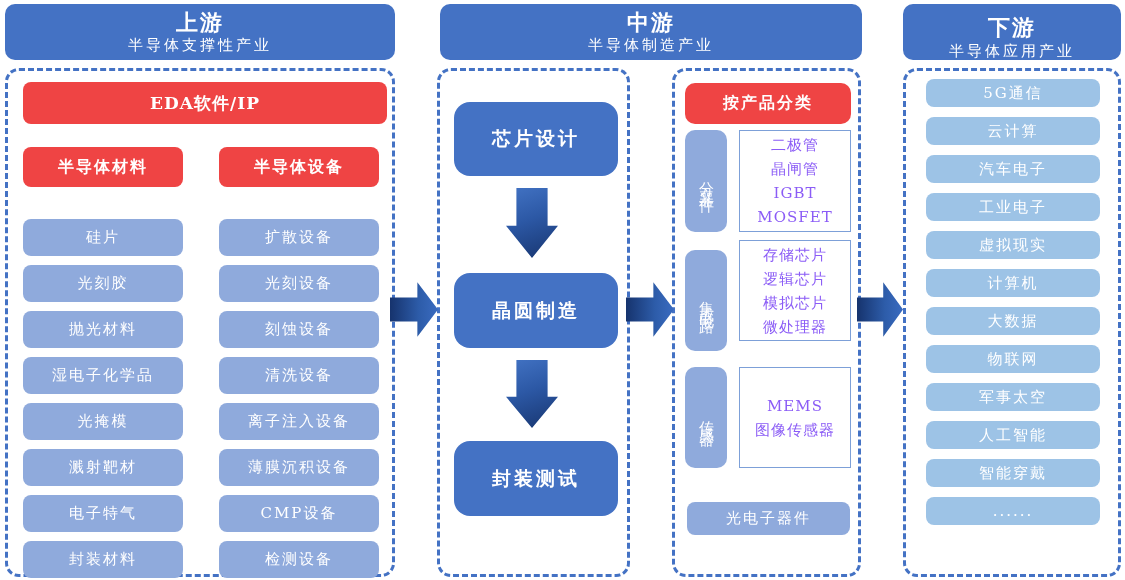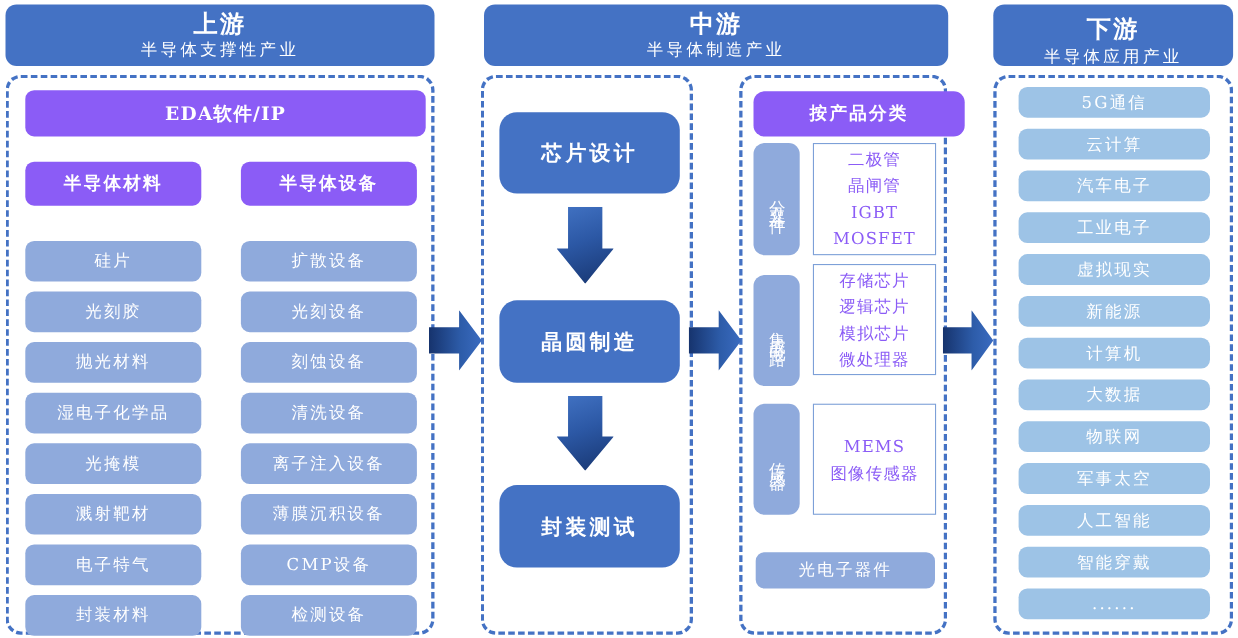--- a/index.html
+++ b/index.html
@@ -17,21 +17,21 @@
   }
   .stage-title{font-size:22px;font-weight:bold;letter-spacing:2px;}
   .stage-subtitle{font-size:15px;letter-spacing:3px;margin-top:2px;}
 
   
   .dashed-panel{
     position:absolute;border:3px dashed #4472C4;border-radius:14px;background:transparent;
   }
 
   .box-dark{
-    position:absolute;background:#8b5cf6;color:#fff;border-radius:8px;
+    position:absolute;background:#ef4444;color:#fff;border-radius:8px;
     display:flex;align-items:center;justify-content:center;letter-spacing:2px;
   }
   .box-light{
     background:#8FAADC;color:#fff;border-radius:8px;
     display:flex;align-items:center;justify-content:center;
     font-size:15px;letter-spacing:2px;
   }
   .box-sky{
     background:#9DC3E6;color:#fff;border-radius:8px;
     display:flex;align-items:center;justify-content:center;
@@ -54,21 +54,21 @@
     background:linear-gradient(160deg,#4273c4 0%,#2c58a5 45%,#17356f 100%);
     clip-path:polygon(20% 0,80% 0,80% 54%,100% 54%,50% 100%,0 54%,20% 54%);
   }
   .arrow-right{
     position:absolute;width:48px;height:57px;
     background:linear-gradient(90deg,#16336d 0%,#2d5ca9 60%,#3a6bc0 100%);
     clip-path:polygon(0 29%,57% 29%,57% 2%,100% 50%,57% 98%,57% 71%,0 71%);
   }
 
   
-  .class-header{left:10px;top:12px;width:192px;height:41px;font-size:16px;font-weight:bold;border-radius:10px;}
+  .class-header{left:10px;top:12px;width:166px;height:41px;font-size:16px;font-weight:bold;border-radius:10px;}
   .group-label{
     position:absolute;left:10px;width:42px;background:#8FAADC;color:#fff;border-radius:10px;
     display:flex;align-items:center;justify-content:center;
     writing-mode:vertical-rl;text-orientation:upright;letter-spacing:6px;font-size:15px;
   }
   .group-detail{
     position:absolute;left:64px;width:112px;background:#ffffff;border:1px solid #7da0d8;
     color:#8b5cf6;display:flex;flex-direction:column;align-items:center;justify-content:center;
     font-size:15px;line-height:1.6;letter-spacing:1px;
   }
@@ -161,21 +161,20 @@
     <div class="box-light opto-box">光电子器件</div>
   </div>
 
   <div class="dashed-panel" style="left:903px;top:68px;width:218px;height:509px;">
     <div class="apps-col">
       <div class="box-sky">5G通信</div>
       <div class="box-sky">云计算</div>
       <div class="box-sky">汽车电子</div>
       <div class="box-sky">工业电子</div>
       <div class="box-sky">虚拟现实</div>
-      <div class="box-sky">新能源</div>
       <div class="box-sky">计算机</div>
       <div class="box-sky">大数据</div>
       <div class="box-sky">物联网</div>
       <div class="box-sky">军事太空</div>
       <div class="box-sky">人工智能</div>
       <div class="box-sky">智能穿戴</div>
       <div class="box-sky">......</div>
     </div>
   </div>
 

